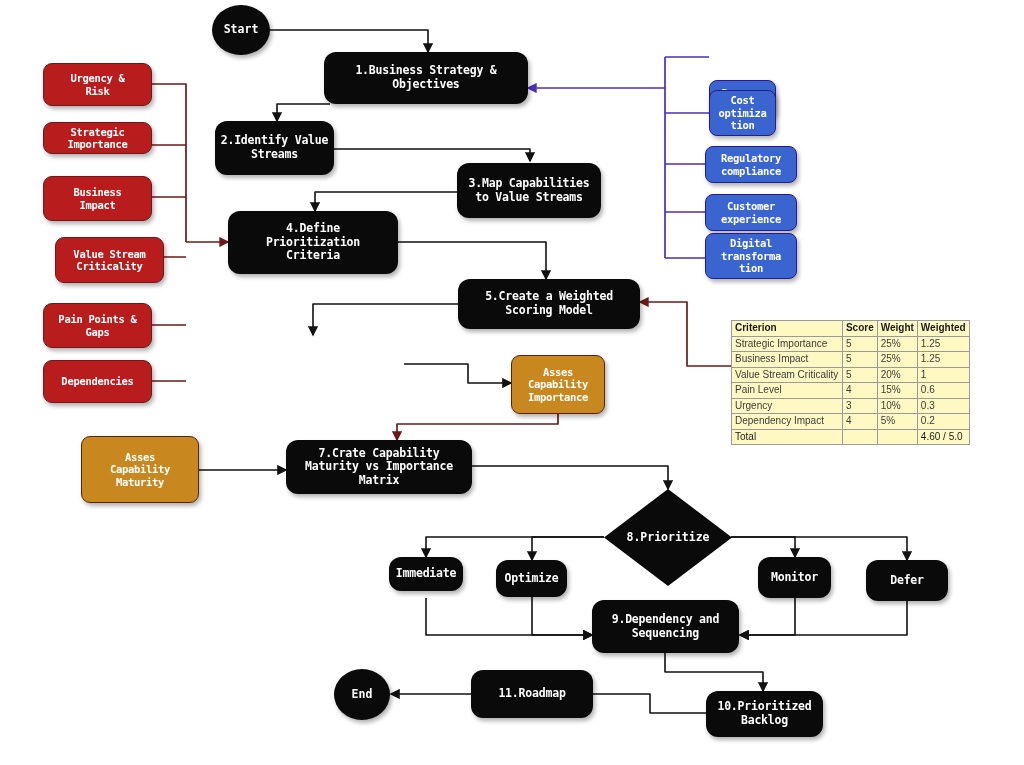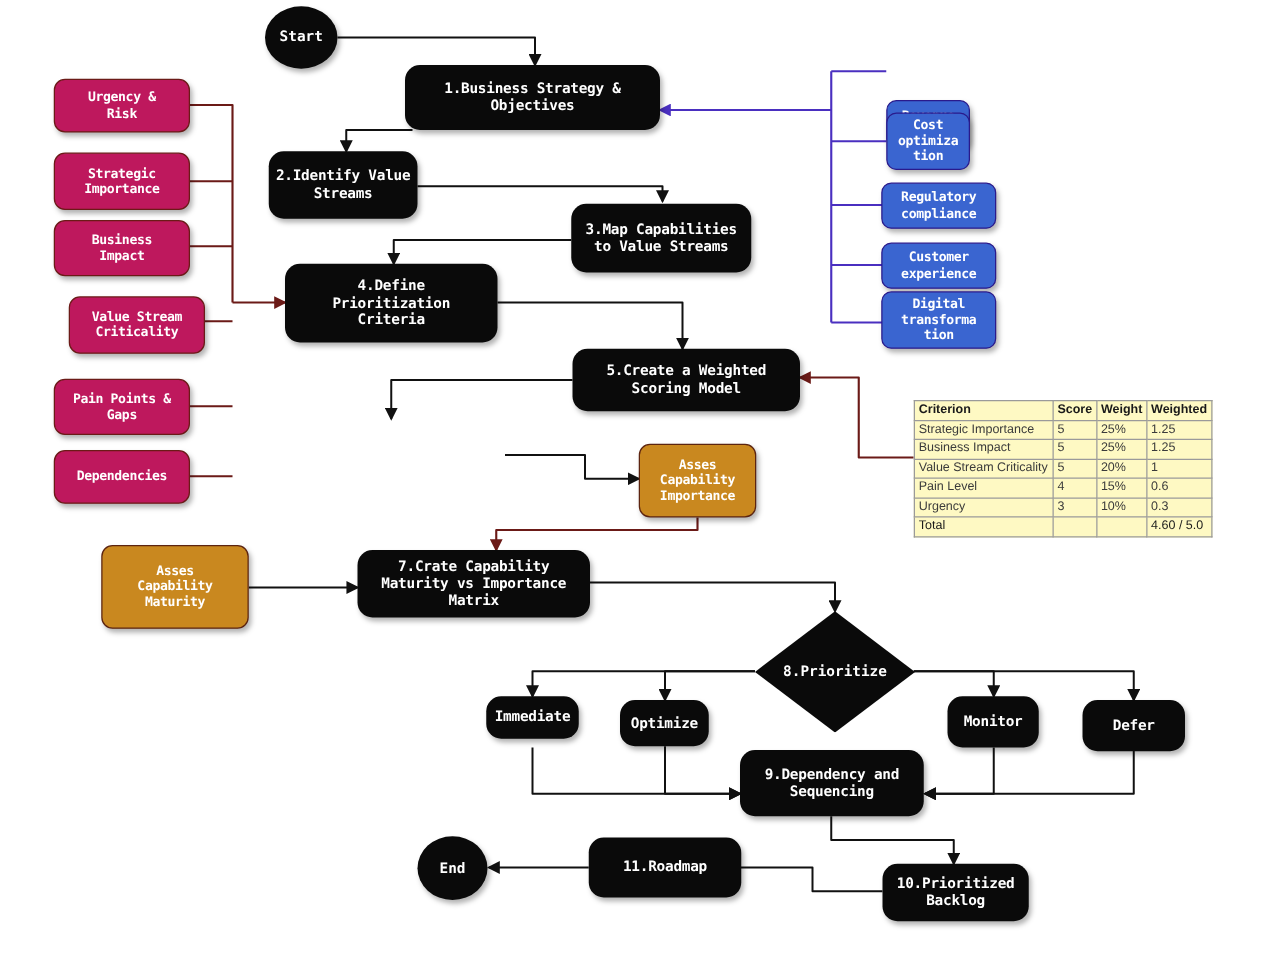--- a/index.html
+++ b/index.html
@@ -13,21 +13,21 @@
   svg#edges{position:absolute;left:0;top:0;width:1024px;height:765px;pointer-events:none;}
 
   .node{
     position:absolute;box-sizing:border-box;
     display:flex;align-items:center;justify-content:center;text-align:center;
     font-family:"DejaVu Sans Mono","Liberation Mono",monospace;
     font-weight:700;line-height:1.18;white-space:pre-line;
     filter:drop-shadow(2px 3px 2px rgba(0,0,0,0.30));
   }
   .nd-black{background:#0a0a0a;color:#ffffff;border-radius:12px;font-size:11.5px;letter-spacing:-0.2px;}
-  .nd-red{background:#be185d;color:#ffffff;border:1.6px solid #6b1a17;border-radius:9px;font-size:10.5px;letter-spacing:-0.3px;}
+  .nd-red{background:#b91c1c;color:#ffffff;border:1.6px solid #6b1a17;border-radius:9px;font-size:10.5px;letter-spacing:-0.3px;}
   .nd-blue{background:#3a65d0;color:#ffffff;border:1.8px solid #2a1a8c;border-radius:8px;font-size:10.5px;letter-spacing:-0.3px;}
   .nd-orange{background:#c9881f;color:#ffffff;border:1.8px solid #5c2410;border-radius:9px;font-size:10.5px;letter-spacing:-0.3px;}
   .nd-terminal{background:#0a0a0a;color:#ffffff;border-radius:50%;font-size:11.5px;}
   .nd-diamond{background:transparent;color:#ffffff;font-size:11.5px;filter:none;}
   .diamond-shape{
     position:absolute;left:0;top:0;width:100%;height:100%;
     background:#0a0a0a;
     clip-path:polygon(50% 0,100% 50%,50% 100%,0 50%);
     filter:drop-shadow(2px 3px 2px rgba(0,0,0,0.30));
   }
@@ -189,21 +189,21 @@
 
   <div class="node nd-black" style="left:866px;top:560px;width:82px;height:41px;">
     <span>Defer</span>
   </div>
 
   <div class="node nd-red" style="left:43px;top:63px;width:109px;height:43px;">
     <span>Urgency &amp;
 Risk</span>
   </div>
 
-  <div class="node nd-red" style="left:43px;top:122px;width:109px;height:46px;">
+  <div class="node nd-red" style="left:43px;top:122px;width:109px;height:32px;">
     <span>Strategic
 Importance</span>
   </div>
 
   <div class="node nd-red" style="left:43px;top:176px;width:109px;height:45px;">
     <span>Business
 Impact</span>
   </div>
 
   <div class="node nd-red" style="left:43px;top:237px;width:109px;height:46px;margin-left:12px;">
@@ -298,20 +298,26 @@
         <td>4</td>
         <td>15%</td>
         <td>0.6</td>
       </tr>
       <tr>
         <td>Urgency</td>
         <td>3</td>
         <td>10%</td>
         <td>0.3</td>
       </tr>
+      <tr>
+        <td>Dependency Impact</td>
+        <td>4</td>
+        <td>5%</td>
+        <td>0.2</td>
+      </tr>
       <tr class="total-row">
         <td>Total</td>
         <td></td>
         <td></td>
         <td>4.60 / 5.0</td>
       </tr>
     </tbody>
   </table>
 
 </div>

